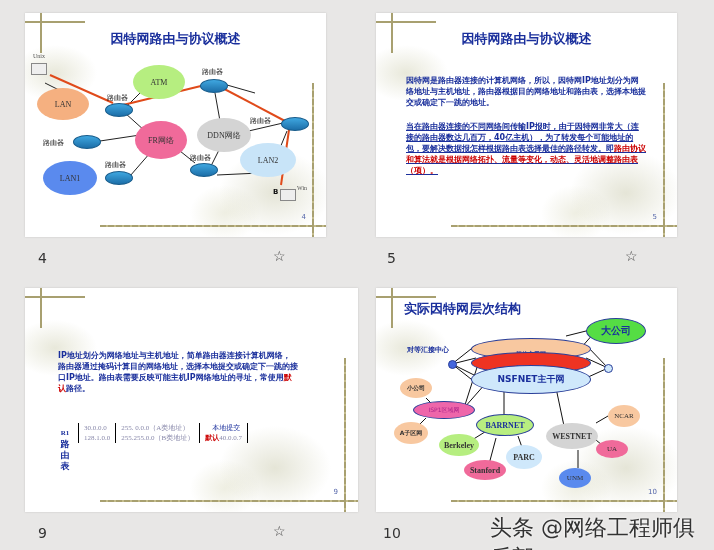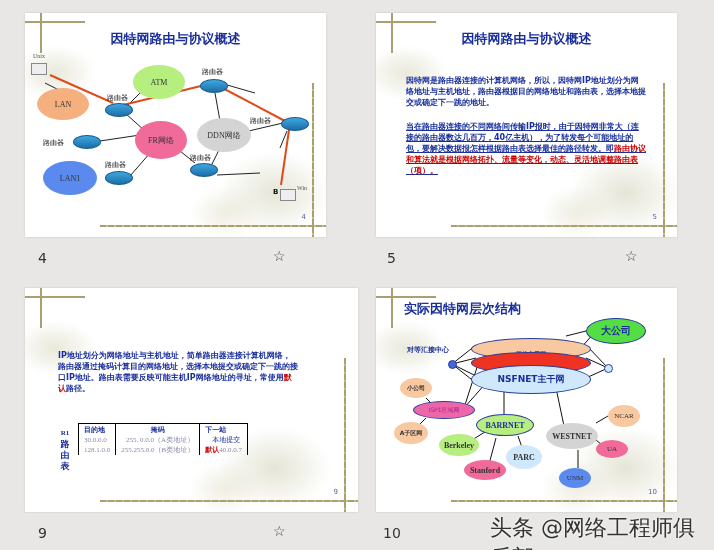--- a/index.html
+++ b/index.html
@@ -84,20 +84,21 @@
   </svg>
 
   <div class="lbl" style="left:8px; top:40px; font-family:'Liberation Serif',serif; font-size:6px; color:#555;">Unix</div>
   <div style="position:absolute; left:6px; top:50px; width:14px; height:10px; border:1px solid #888; background:#eee;"></div>
 
   <div class="cloud" style="left:108px; top:52px; width:52px; height:34px; background:#b6ee80;">ATM</div>
   <div class="cloud" style="left:12px; top:75px; width:52px; height:32px; background:#f5b080;">LAN</div>
   <div class="cloud" style="left:110px; top:108px; width:52px; height:38px; background:#f06a9a;">FR网络</div>
   <div class="cloud" style="left:172px; top:105px; width:54px; height:34px; background:#d4d4d4;">DDN网络</div>
   <div class="cloud" style="left:18px; top:148px; width:54px; height:34px; background:#5a8aee;">LAN1</div>
+  <div class="cloud" style="left:215px; top:130px; width:56px; height:34px; background:#c8e4f8;">LAN2</div>
 
   <div class="router" style="left:80px; top:90px;"></div>
   <div class="lbl" style="left:82px; top:80px;">路由器</div>
   <div class="router" style="left:175px; top:66px;"></div>
   <div class="lbl" style="left:177px; top:54px;">路由器</div>
   <div class="router" style="left:48px; top:122px;"></div>
   <div class="lbl" style="left:18px; top:125px;">路由器</div>
   <div class="router" style="left:80px; top:158px;"></div>
   <div class="lbl" style="left:80px; top:147px;">路由器</div>
   <div class="router" style="left:165px; top:150px;"></div>
@@ -139,28 +140,23 @@
     <span>IP地址划分为网络地址与主机地址，简单路由器连接计算机网络，路由器通过掩码计算目的网络地址，选择本地提交或确定下一跳的接口IP地址。路由表需要反映可能主机IP网络地址的寻址，常使用</span><span class="red">默认</span><span>路径。</span>
   </div>
   <div style="position:absolute; left:33px; top:140px; width:14px; text-align:center; font-weight:bold; color:#1a2f9c; line-height:11px;">
     <div style="font-size:7px; font-family:'Liberation Serif',serif;">R1</div>
     <div style="font-size:9px;">路</div>
     <div style="font-size:9px;">由</div>
     <div style="font-size:9px;">表</div>
   </div>
   <table class="rt" style="left:53px; top:135px;">
     <tbody>
-        <tr>
-      <th style="border-left:1px solid #000; border-top:1px solid #000;">目的地</th>
-      <th style="border-left:1px solid #000; border-top:1px solid #000; text-align:center;">掩码</th>
-      <th style="border-left:1px solid #000; border-top:1px solid #000; border-right:1px solid #000;">下一站</th>
-    </tr>
     <tr>
       <td style="border-left:1px solid #000;">30.0.0.0</td>
-      <td style="border-left:1px solid #000;text-align:right;">255. 0.0.0（A类地址）</td>
+      <td style="border-left:1px solid #000;">255. 0.0.0（A类地址）</td>
       <td style="border-left:1px solid #000; border-right:1px solid #000; padding-left:12px;"><span class="red" style="font-weight:bold;"></span><span style="color:#1a2f9c;">本地提交</span></td>
     </tr>
     <tr>
       <td style="border-left:1px solid #000;">128.1.0.0</td>
       <td style="border-left:1px solid #000;">255.255.0.0（B类地址）</td>
       <td style="border-left:1px solid #000; border-right:1px solid #000;"><span class="red" style="font-weight:bold;">默认</span><span>40.0.0.7</span></td>
     </tr>
   </tbody>
     </table>
   <div class="pagenum-small">9</div>

